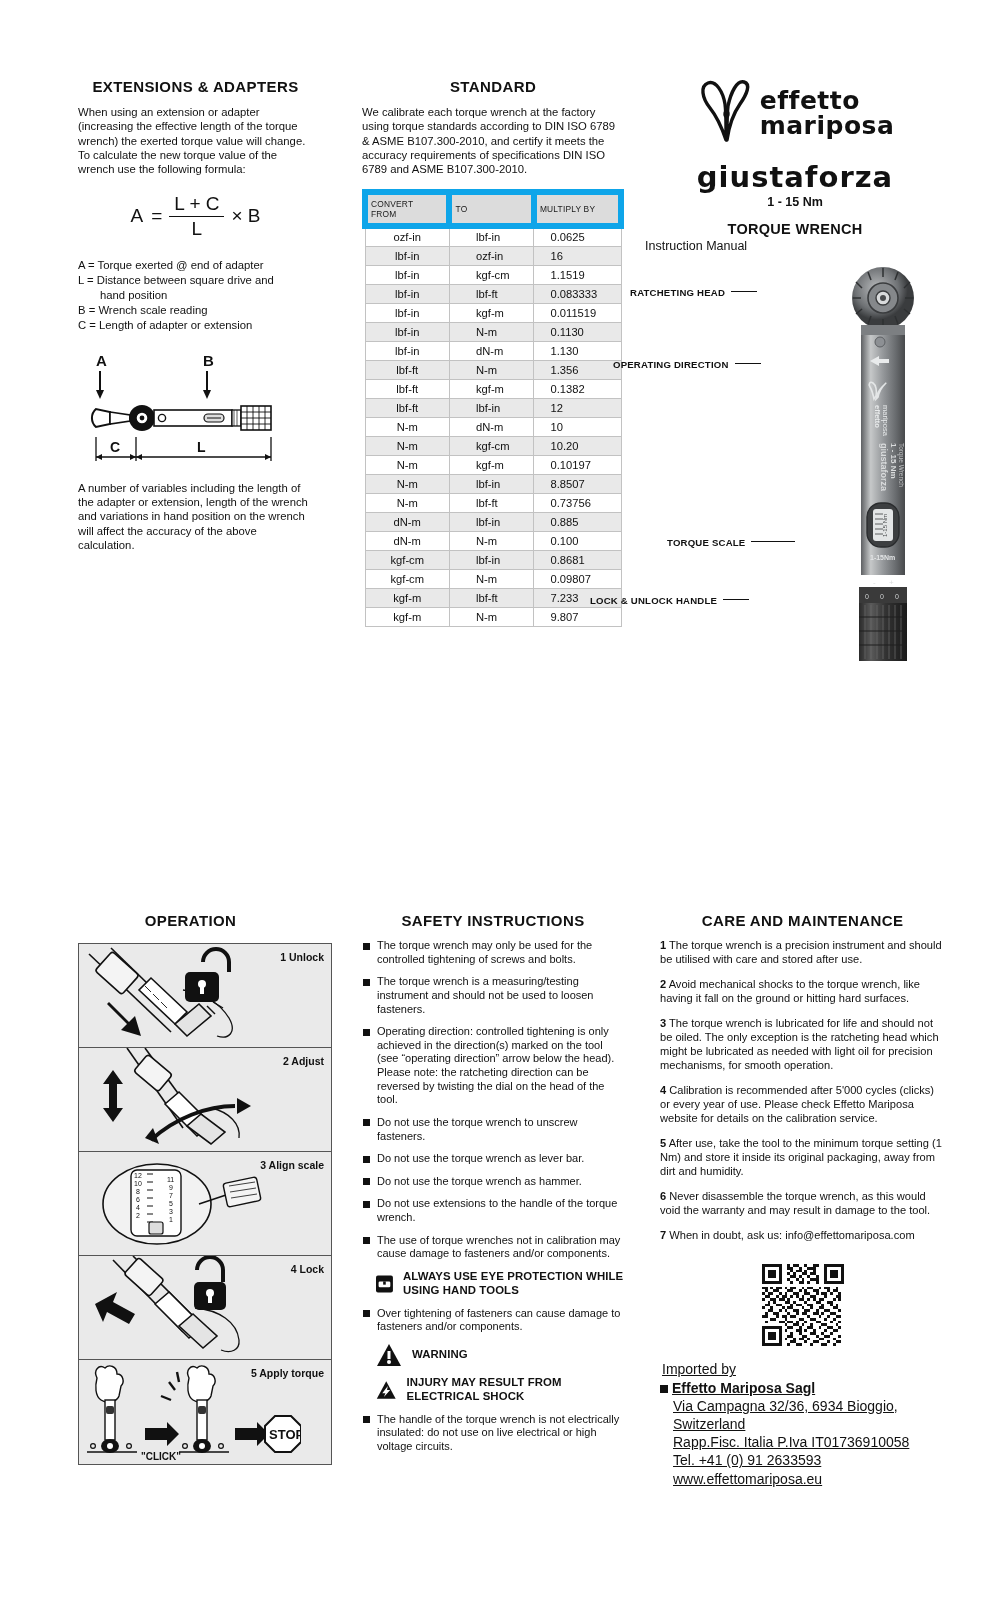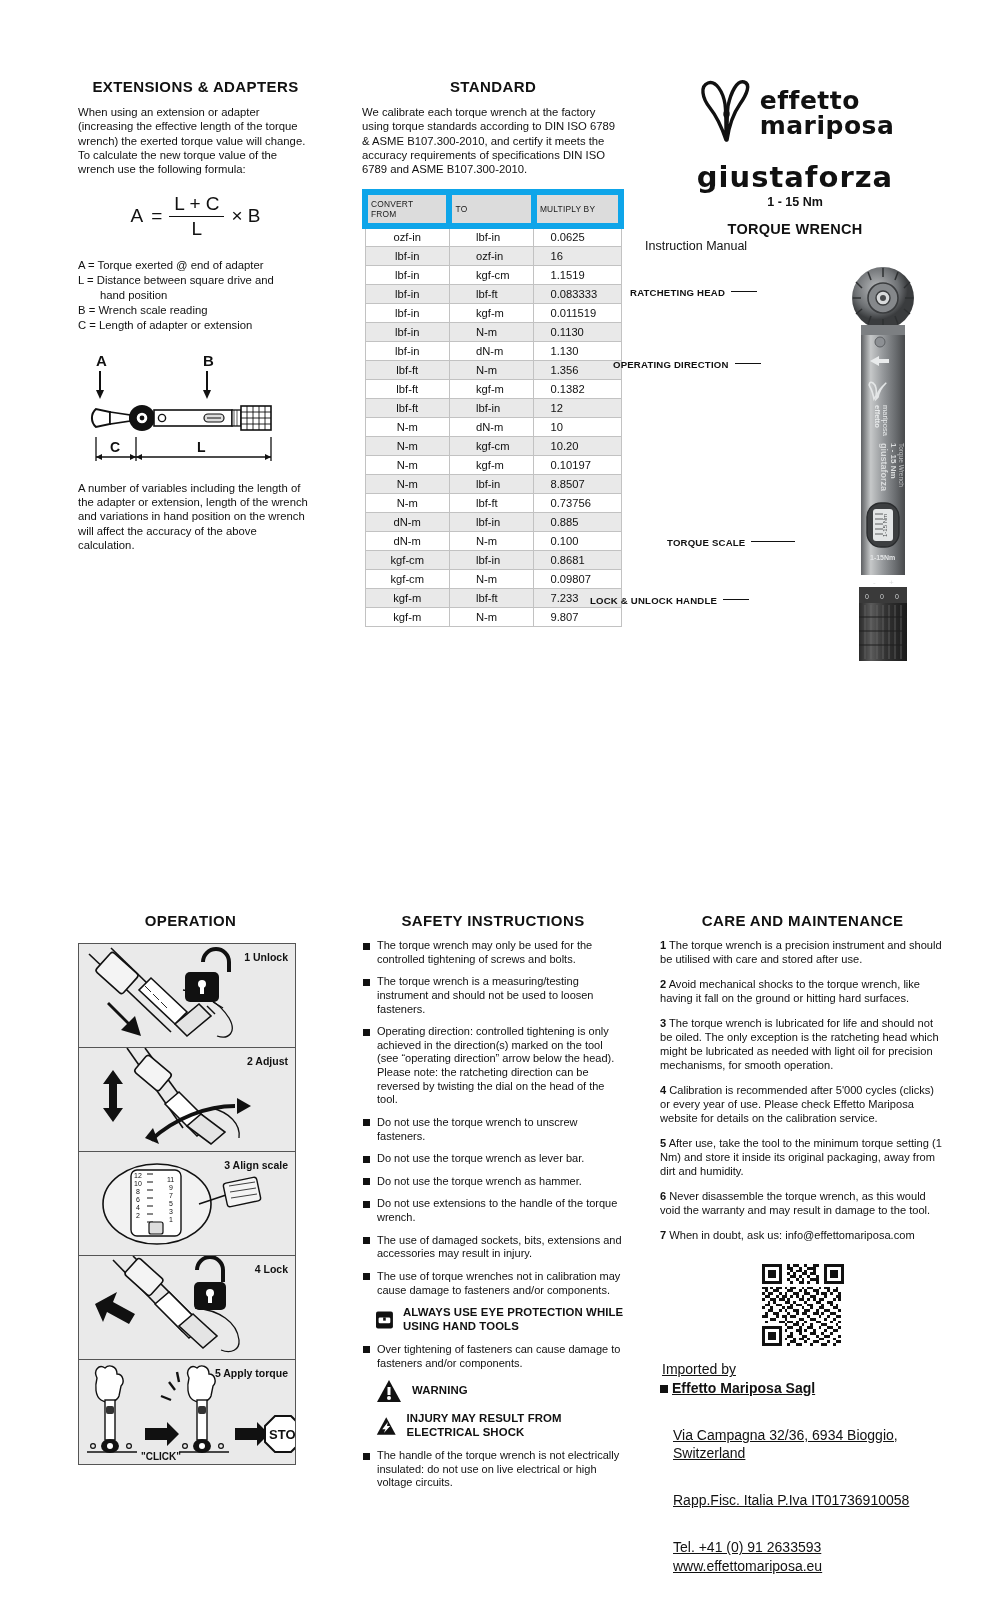--- a/index.html
+++ b/index.html
@@ -77,21 +77,21 @@
   .callout .dash { display: inline-block; width: 26px; border-top: 1.4px solid #111;
                    vertical-align: 4px; margin-left: 6px; }
   .callout.long .dash { width: 44px; }
 
   
   .bottom { position: absolute; top: 912px; left: 0; width: 1000px; }
   .col-op   { position: absolute; left: 78px;  top: 0; width: 225px; }
   .col-safe { position: absolute; left: 362px; top: 0; width: 262px; }
   .col-care { position: absolute; left: 660px; top: 0; width: 285px; }
 
-  .steps { border: 1.6px solid #555; width: 218px; margin-top: 14px; }
+  .steps { border: 1.6px solid #555; width: 254px; margin-top: 14px; }
   .step { position: relative; height: 104px; border-bottom: 1.6px solid #555;
           background: #eaeaea; overflow: hidden; }
   .step:last-child { border-bottom: none; }
   .step-label { position: absolute; right: 7px; top: 7px; font-size: 10.5px;
                 font-weight: bold; z-index: 3; }
 
   ul.safety { list-style: none; font-size: 11px; line-height: 1.24; }
   ul.safety li { position: relative; padding-left: 15px; margin-bottom: 9px; }
   ul.safety li::before { content: ""; position: absolute; left: 1px; top: 3.5px;
                          width: 7px; height: 7px; background: #111; }
@@ -99,21 +99,21 @@
   .icon-note { display: flex; align-items: center; gap: 10px; margin: 9px 0 9px 14px; }
   .icon-note .txt { font-size: 11.4px; font-weight: bold; line-height: 1.22; letter-spacing: .1px; }
 
   .care-item { font-size: 11.1px; line-height: 1.26; margin-bottom: 11px; }
   .care-item b { font-weight: bold; }
 
   .qr { margin: 22px auto 0 auto; width: 82px; height: 82px; display:block; }
   .footer { font-size: 14px; line-height: 1.3; margin-top: 14px; text-decoration: underline; }
   .footer .imp { margin-left: 2px; }
   .footer .company { font-weight: bold; }
-  .footer .indent { margin-left: 13px; margin-top: 29px; }
+  .footer .indent { margin-left: 13px; }
   .sq { display: inline-block; width: 8px; height: 8px; background: #111;
         position: relative; margin-right: 4px; }
 </style>
 </head>
 <body>
 
 <div class="page">
 
   <div class="top">
 
@@ -616,21 +616,20 @@
     <div class="col-safe">
       <div class="col-title">SAFETY INSTRUCTIONS</div>
       <ul class="safety" id="safety-list">
           <li>The torque wrench may only be used for the controlled tightening of screws and bolts.</li>
           <li>The torque wrench is a measuring/testing instrument and should not be used to loosen fasteners.</li>
           <li>Operating direction: controlled tightening is only achieved in the direction(s) marked on the tool (see “operating direction” arrow below the head). Please note: the ratcheting direction can be reversed by twisting the dial on the head of the tool.</li>
           <li>Do not use the torque wrench to unscrew fasteners.</li>
           <li>Do not use the torque wrench as lever bar.</li>
           <li>Do not use the torque wrench as hammer.</li>
           <li>Do not use extensions to the handle of the torque wrench.</li>
-          <li>The use of damaged sockets, bits, extensions and accessories may result in injury.</li>
           <li>The use of torque wrenches not in calibration may cause damage to fasteners and/or components.</li>
         </ul>
 
       <div class="icon-note">
         <svg width="26" height="26" viewBox="0 0 26 26">
           <rect x="0" y="0" width="26" height="26" rx="3" fill="#111"></rect>
           <rect x="4" y="9" width="18" height="9" rx="2" fill="#fff"></rect>
           <rect x="11" y="9" width="4" height="5" fill="#111"></rect>
         </svg>
         <div class="txt">ALWAYS USE EYE PROTECTION WHILE USING HAND TOOLS</div>

